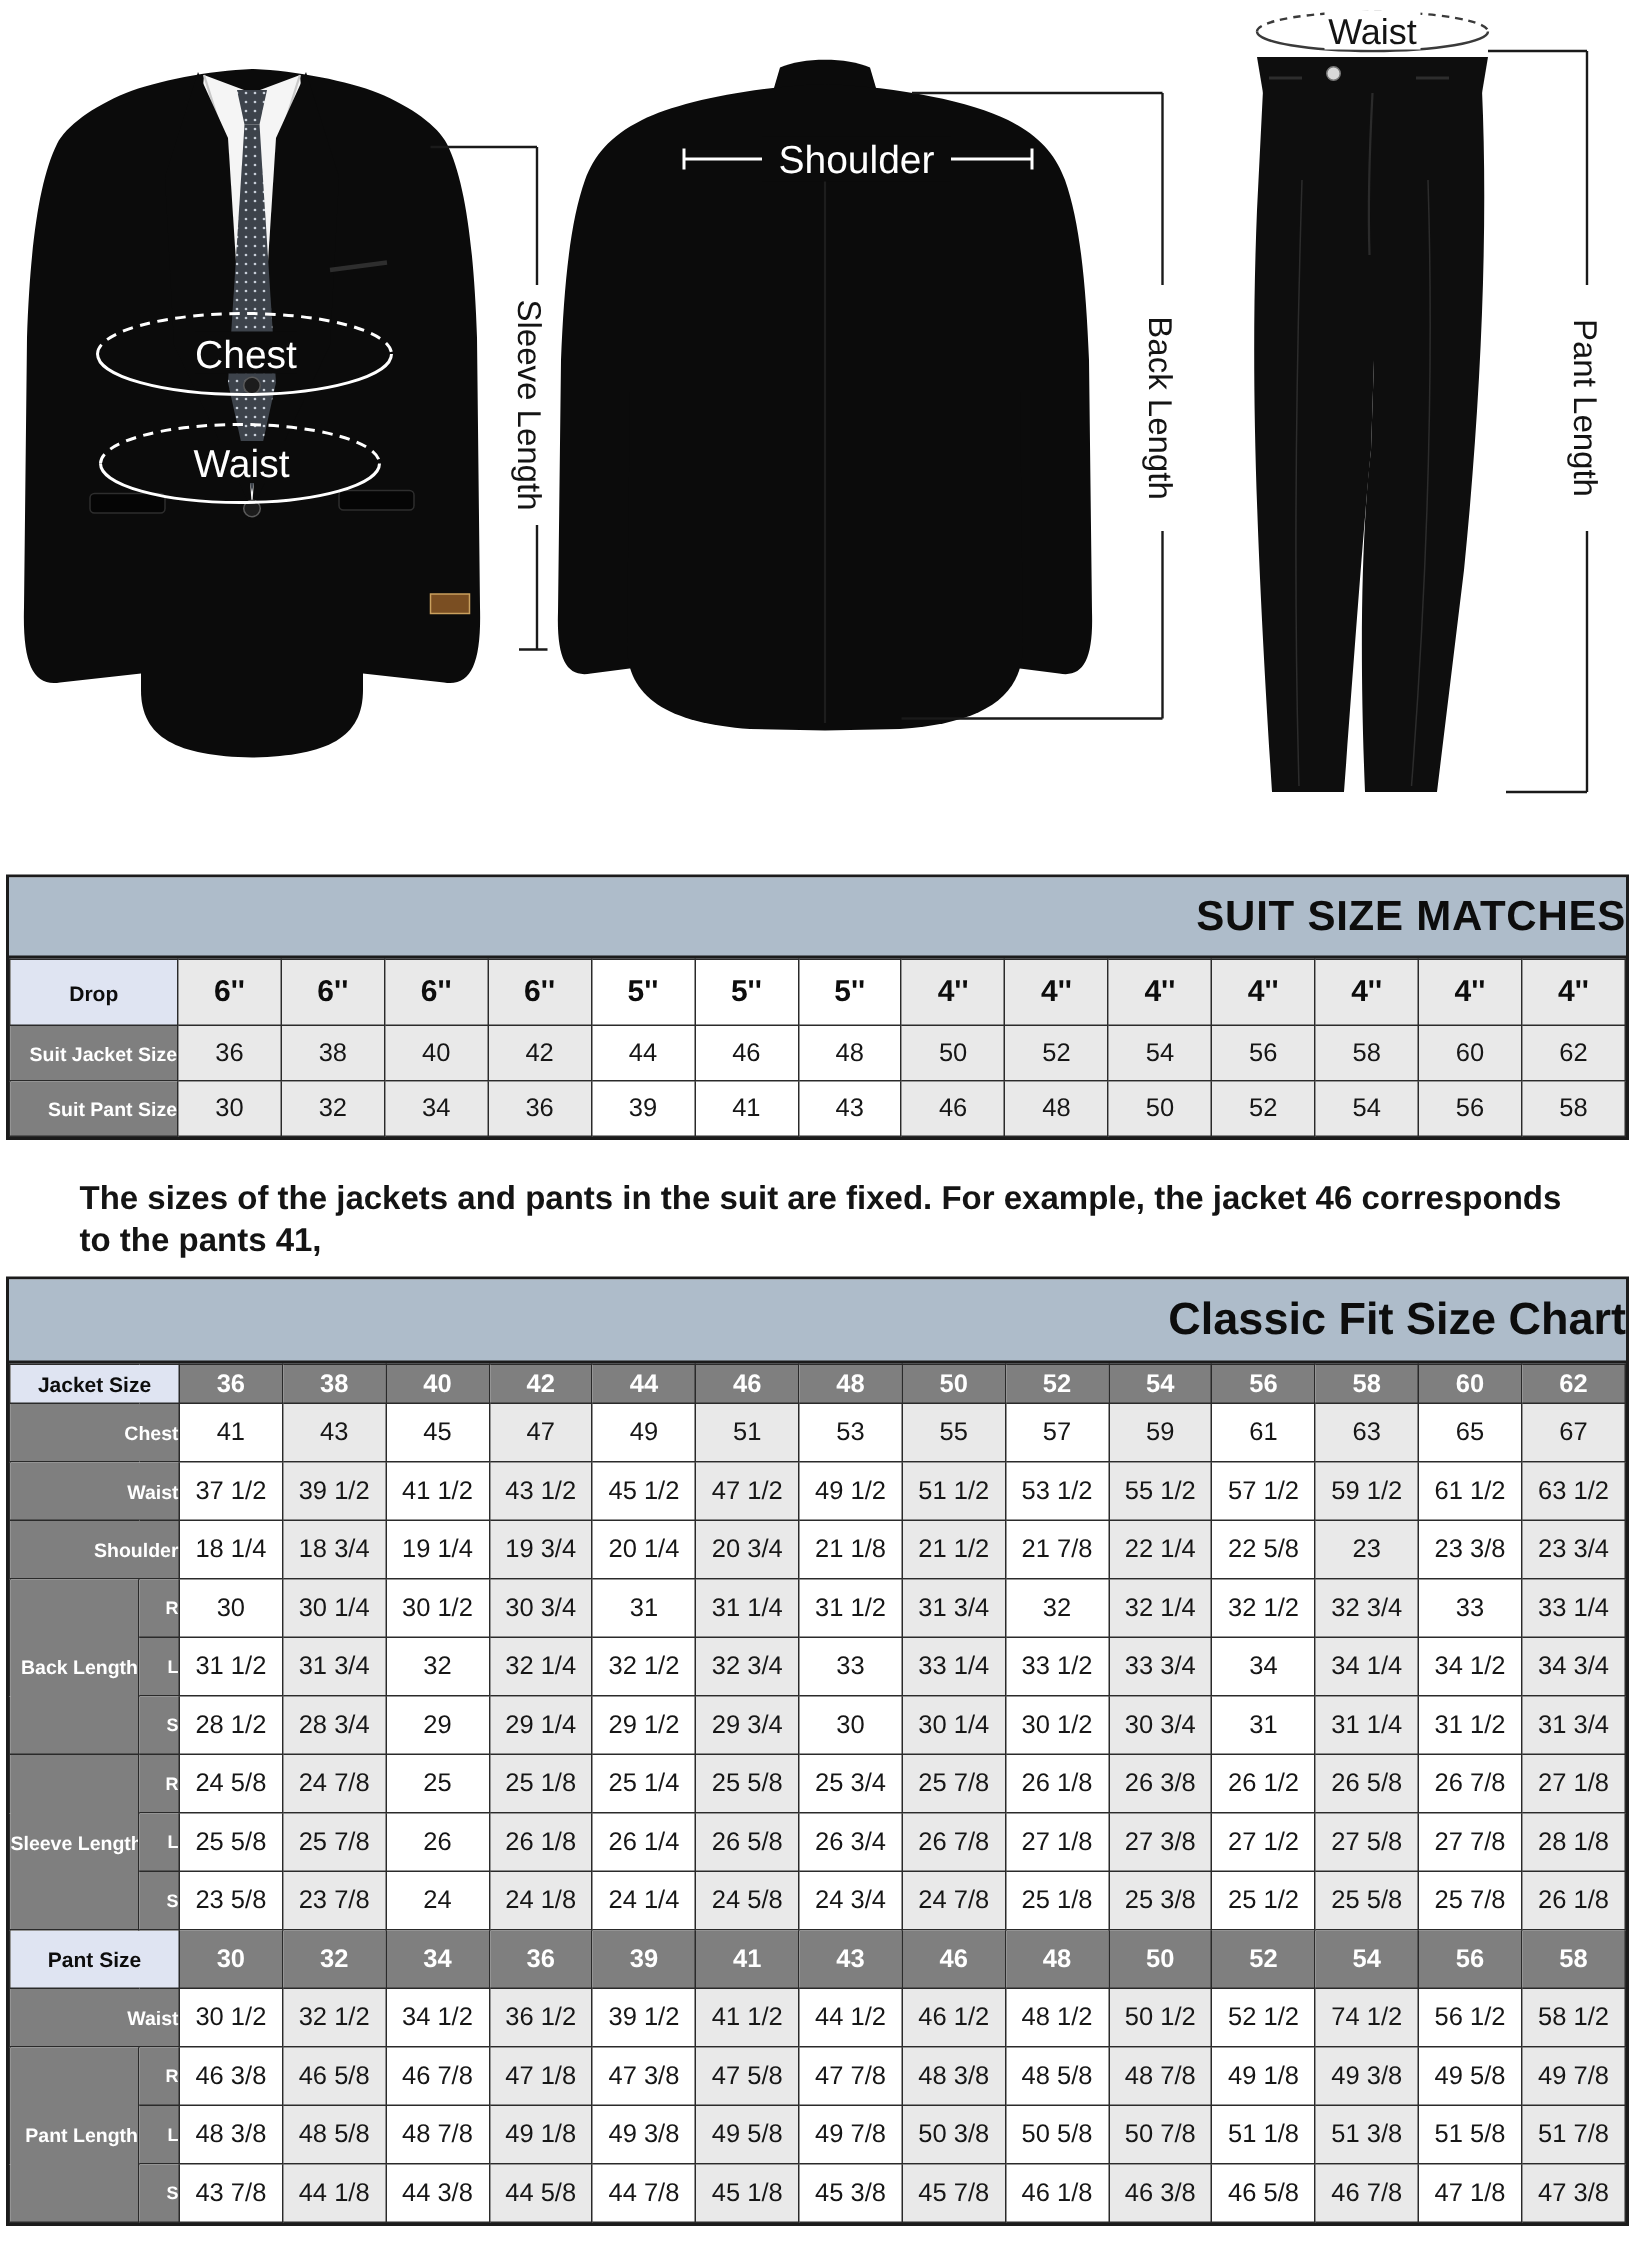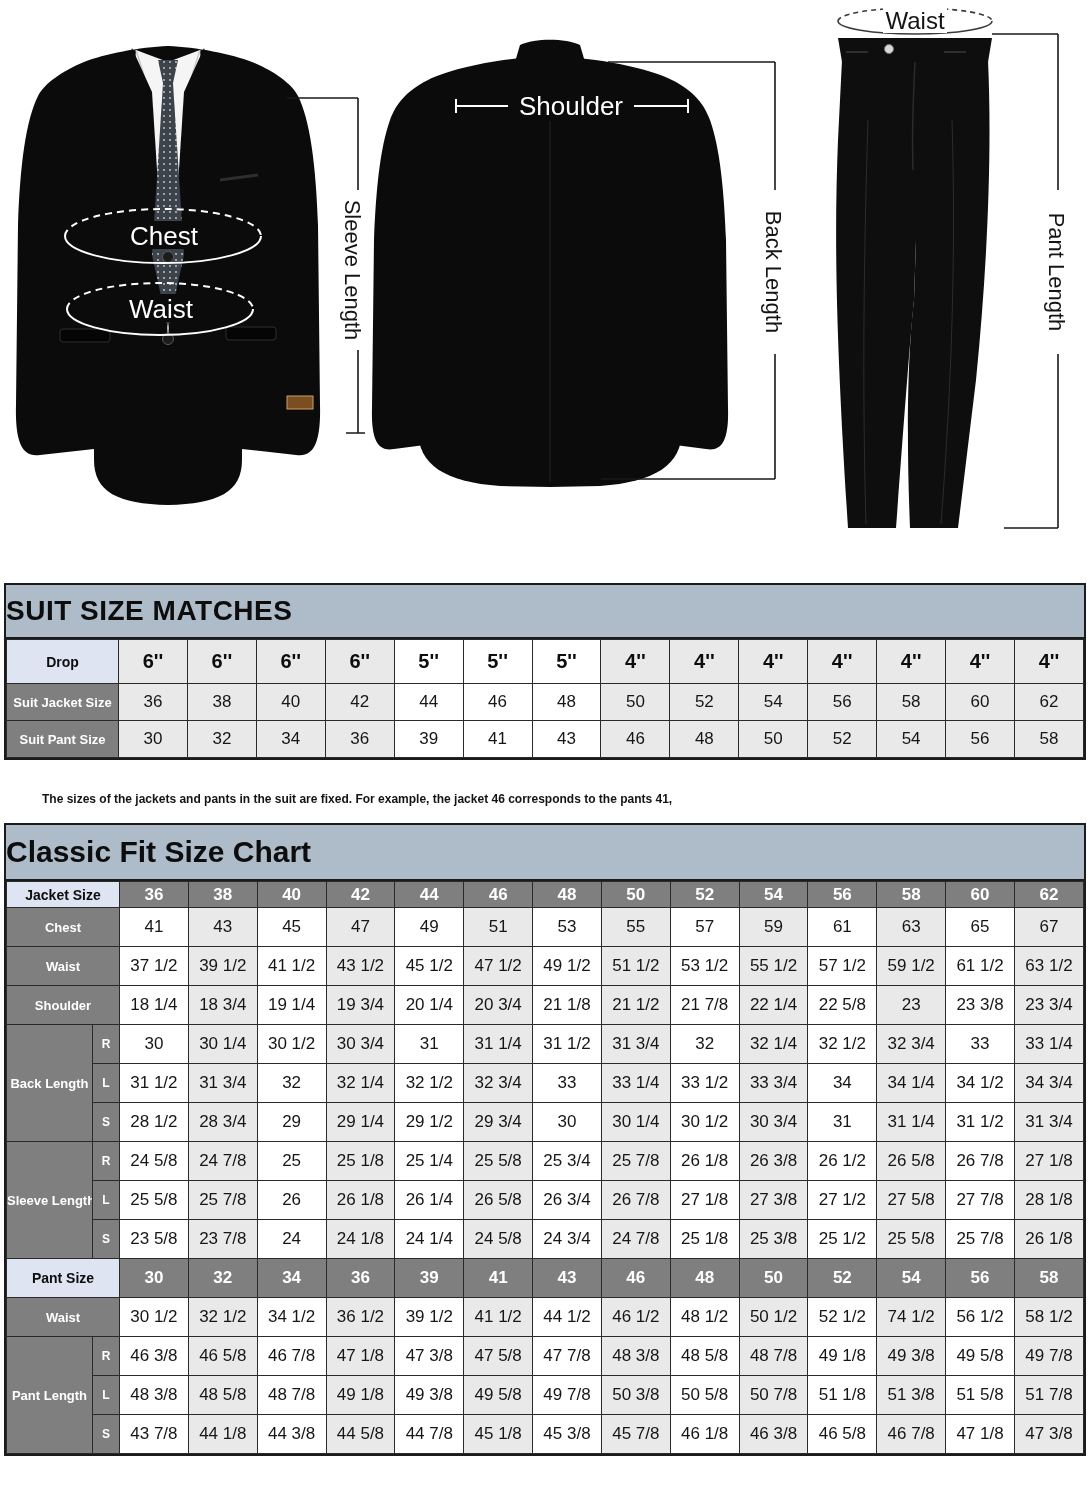--- a/index.html
+++ b/index.html
@@ -2,43 +2,43 @@
 <html><head>
 <meta charset="utf-8">
 <style>
   html,body{margin:0;padding:0;background:#fff;}
   .wrap{width:1090px;height:1500px;background:#ffffff;position:relative;overflow:hidden;
         font-family:"Liberation Sans",sans-serif;}
   .figures{width:1090px;height:583px;position:relative;}
   .figures svg{display:block;}
   .tblwrap{margin:0 4px;border:2px solid #1b1b1b;background:#fff;}
   .band{background:#aebcca;border-bottom:2px solid #1b1b1b;display:flex;
-        align-items:center;justify-content:flex-start;}
+        align-items:center;justify-content:flex-end;}
   .band1{height:52px;}
   .band2{height:54px;}
   .band-title{font-weight:bold;color:#0d0d0d;}
   .band1 .band-title{font-size:28px;letter-spacing:0.5px;}
   .band2 .band-title{font-size:30px;}
   table{width:100%;border-collapse:collapse;table-layout:fixed;}
   td{border:1px solid #2a2a2a;text-align:center;vertical-align:middle;padding:0;
      overflow:hidden;white-space:nowrap;}
   .lbl{font-weight:bold;}
-  .dark{background:#7f7f7f;color:#ffffff;font-size:13px;}
+  .dark{background:#7f7f7f;color:#ffffff;font-size:13px;text-align:right;}
   .lav{background:#dfe4f2;color:#0d0d0d;font-size:14px;}
   .grp{font-size:13px;}
   .sub{font-size:12px;}
   .cell{font-size:17px;color:#161616;background:#ffffff;font-weight:normal;}
   .cell.shade{background:#e9e9e9;}
   .hcell{background:#7f7f7f;color:#ffffff;font-weight:bold;font-size:17px;}
   .boldval{font-weight:bold;font-size:20px;color:#0d0d0d;}
   #t1 tr{height:37px;}
   #t1 tr.tall{height:44px;}
   #t2 tr{height:39px;}
   #t2 tr.tall{height:26px;}
-  .note{margin:25px 40px 0 42px;font-weight:bold;font-size:12px;line-height:28px;
+  .note{margin:25px 40px 0 53px;font-weight:bold;font-size:22px;line-height:28px;
         color:#141414;}
   .spacer10{height:10px;}
 </style>
 </head>
 <body>
 
 <div class="wrap">
 
   <div class="figures">
     <svg width="1090" height="583" viewBox="0 0 1090 583" xmlns="http://www.w3.org/2000/svg">

